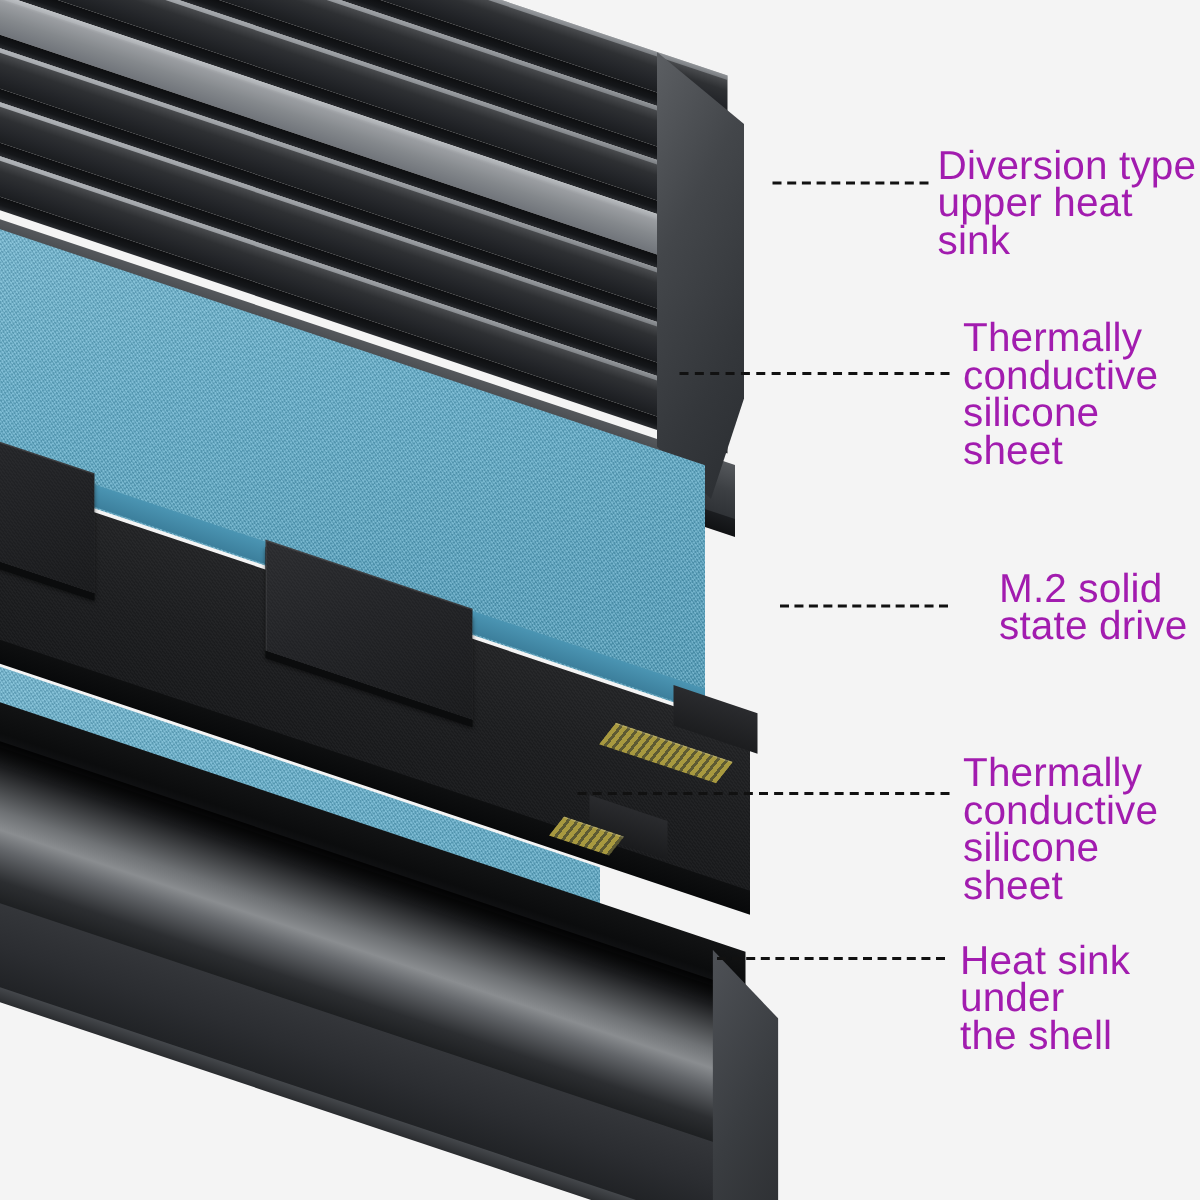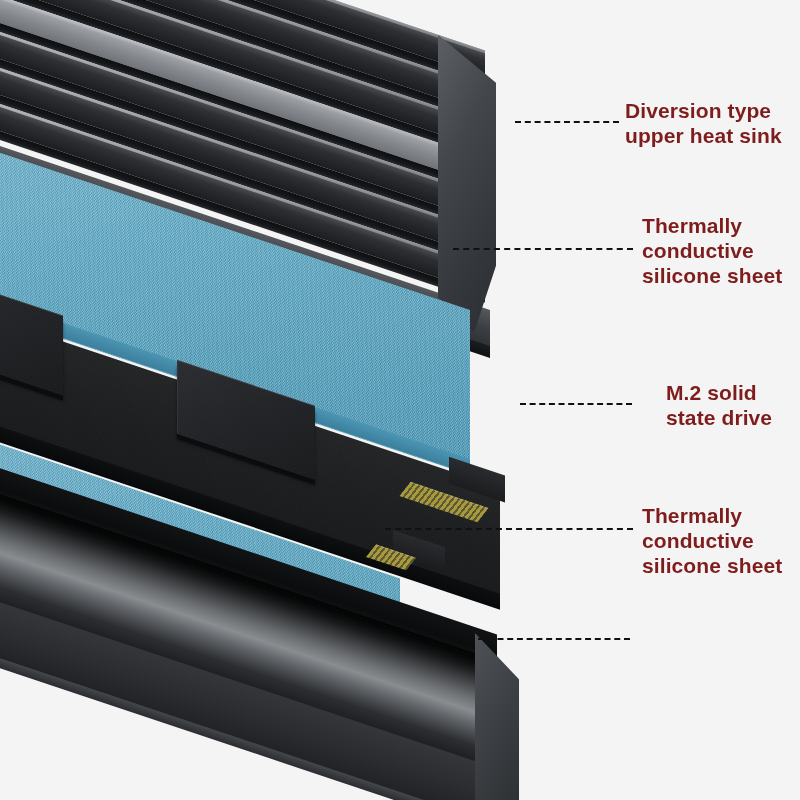--- a/index.html
+++ b/index.html
@@ -12,24 +12,24 @@
     width: 800px;
     height: 800px;
     background: #f4f4f4;
     overflow: hidden;
     font-family: "Liberation Sans", sans-serif;
   }
 
   
   .label {
     position: absolute;
-    font-size: 21px;
+    font-size: 27px;
     line-height: 25px;
-    color: #7f1d1d;
-    font-weight: 700;
+    color: #a21caf;
+    font-weight: 400;
     letter-spacing: 0.1px;
     white-space: pre-line;
   }
 
   
   .leader {
     position: absolute;
     height: 0;
     border-top: 2.4px dashed #111111;
   }
@@ -313,14 +313,16 @@
   <div class="label" id="lbl-1" style="left:625px; top:98px;">Diversion type
 upper heat sink</div>
   <div class="label" id="lbl-2" style="left:642px; top:213px;">Thermally
 conductive
 silicone sheet</div>
   <div class="label" id="lbl-3" style="left:642px; top:380px;margin-left:24px;">M.2 solid
 state drive</div>
   <div class="label" id="lbl-4" style="left:642px; top:503px;">Thermally
 conductive
 silicone sheet</div>
+  <div class="label" id="lbl-5" style="left:640px; top:628px;">Heat sink under
+the shell</div>
 
 </div>
 
 </body></html>

